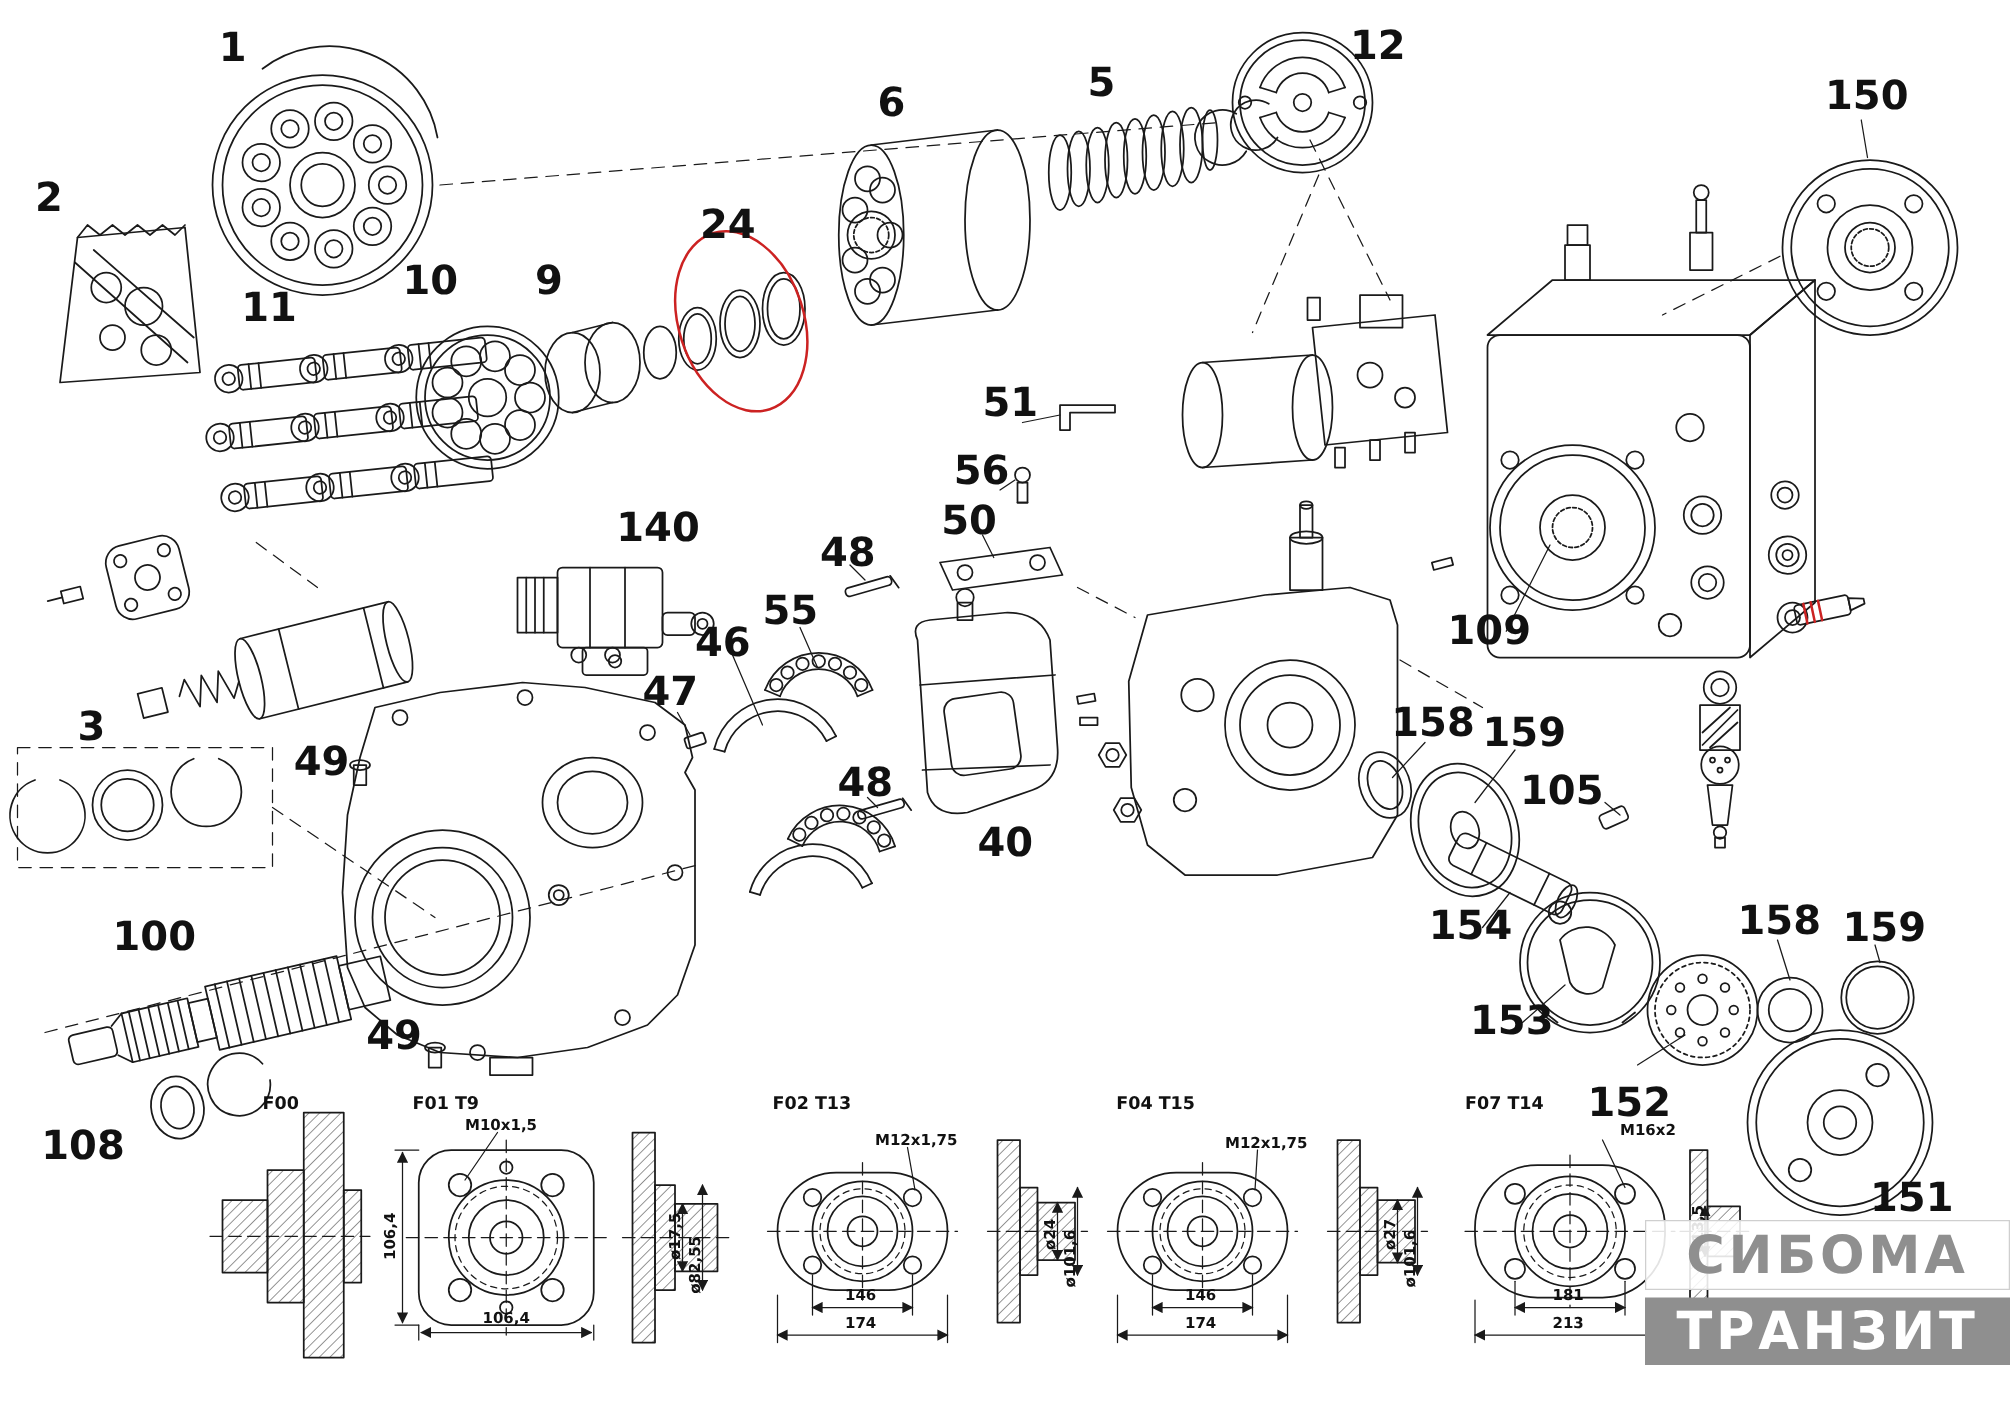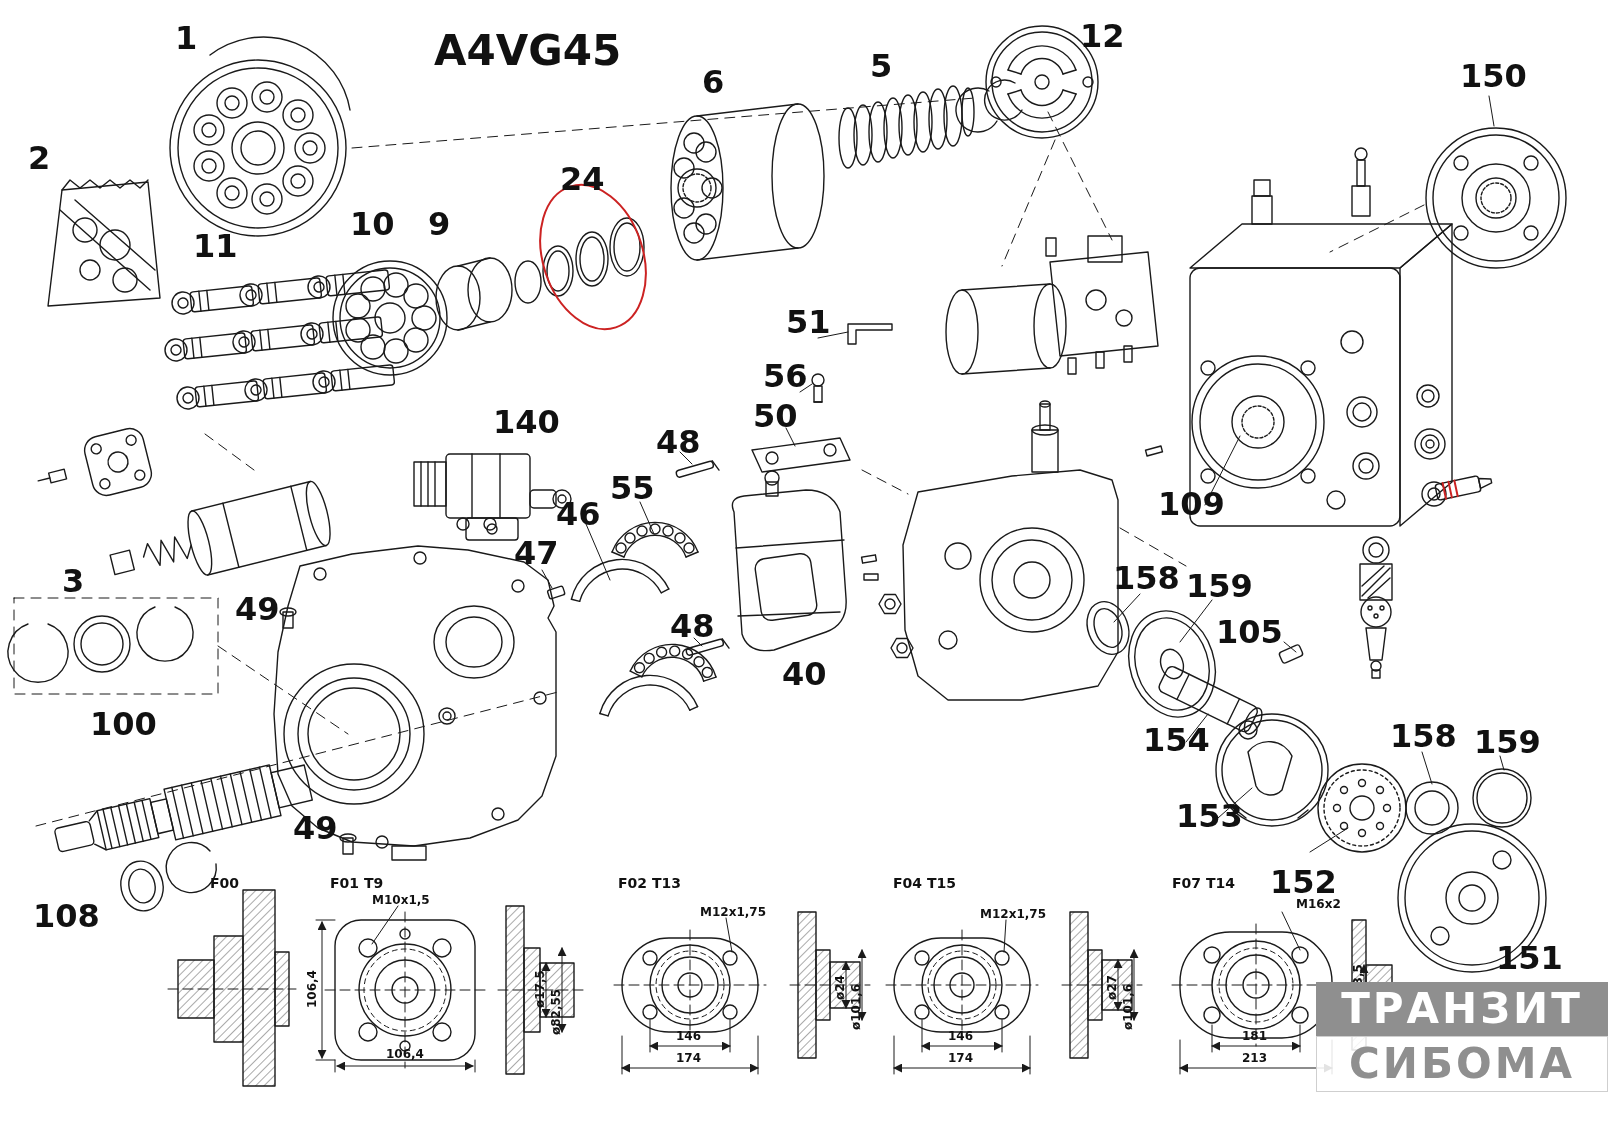--- a/index.html
+++ b/index.html
@@ -656,44 +656,43 @@
       </g>
       <rect x="1352" y="920" width="14" height="130" fill="url(#hatch)"></rect>
       <rect x="1366" y="965" width="26" height="40" fill="url(#hatch)"></rect>
       <line x1="1344" y1="985" x2="1400" y2="985" stroke-dasharray="10 5" stroke-width="1"></line>
       <line x1="1364" y1="965" x2="1364" y2="1005" stroke-width="1" marker-start="url(#arr)" marker-end="url(#arr)"></line>
     </g>
 
   </g>
 </svg>
 
-<div class="title" style="left:434px;top:30px;">A4VG45</div>
 
 <div class="plabel" style="left:175px;top:22px;">1</div>
 <div class="plabel" style="left:28px;top:142px;">2</div>
 <div class="plabel" style="left:62px;top:565px;">3</div>
 <div class="plabel" style="left:870px;top:50px;">5</div>
 <div class="plabel" style="left:702px;top:66px;">6</div>
 <div class="plabel" style="left:428px;top:208px;">9</div>
-<div class="plabel" style="left:322px;top:208px;margin-left:28px;">10</div>
+<div class="plabel" style="left:322px;top:208px;">10</div>
 <div class="plabel" style="left:193px;top:230px;">11</div>
 <div class="plabel" style="left:1080px;top:20px;">12</div>
 <div class="plabel" style="left:560px;top:163px;">24</div>
 <div class="plabel" style="left:782px;top:658px;">40</div>
 <div class="plabel" style="left:610px;top:472px;">55</div>
 <div class="plabel" style="left:556px;top:498px;">46</div>
 <div class="plabel" style="left:514px;top:537px;">47</div>
 <div class="plabel" style="left:656px;top:426px;">48</div>
 <div class="plabel" style="left:670px;top:610px;">48</div>
 <div class="plabel" style="left:235px;top:593px;">49</div>
 <div class="plabel" style="left:293px;top:812px;">49</div>
 <div class="plabel" style="left:753px;top:400px;">50</div>
 <div class="plabel" style="left:786px;top:306px;">51</div>
 <div class="plabel" style="left:763px;top:360px;">56</div>
-<div class="plabel" style="left:90px;top:708px;">100</div>
+<div class="plabel" style="left:90px;top:733px;">100</div>
 <div class="plabel" style="left:1216px;top:616px;">105</div>
 <div class="plabel" style="left:33px;top:900px;">108</div>
 <div class="plabel" style="left:1158px;top:488px;">109</div>
 <div class="plabel" style="left:493px;top:406px;">140</div>
 <div class="plabel" style="left:1460px;top:60px;">150</div>
 <div class="plabel" style="left:1496px;top:942px;">151</div>
 <div class="plabel" style="left:1270px;top:838px;margin-top:28px;">152</div>
 <div class="plabel" style="left:1176px;top:800px;">153</div>
 <div class="plabel" style="left:1143px;top:724px;">154</div>
 <div class="plabel" style="left:1113px;top:562px;">158</div>
@@ -725,17 +724,17 @@
 <div class="dim vert" style="left:1106px;top:1000px;">ø27</div>
 <div class="dim vert" style="left:1122px;top:1030px;">ø101,6</div>
 <div class="dim" style="left:948px;top:1030px;">146</div>
 <div class="dim" style="left:948px;top:1052px;">174</div>
 
 <div class="dim vert" style="left:1352px;top:1002px;">ø13,5</div>
 <div class="dim" style="left:1242px;top:1030px;">181</div>
 <div class="dim" style="left:1242px;top:1052px;">213</div>
 
 <div class="wm">
+  <div class="wm-line wm-line1">СИБОМА</div>
   <div class="wm-line wm-line2">ТРАНЗИТ</div>
-  <div class="wm-line wm-line1">СИБОМА</div>
 </div>
 
 </div>
 
 </body></html>

